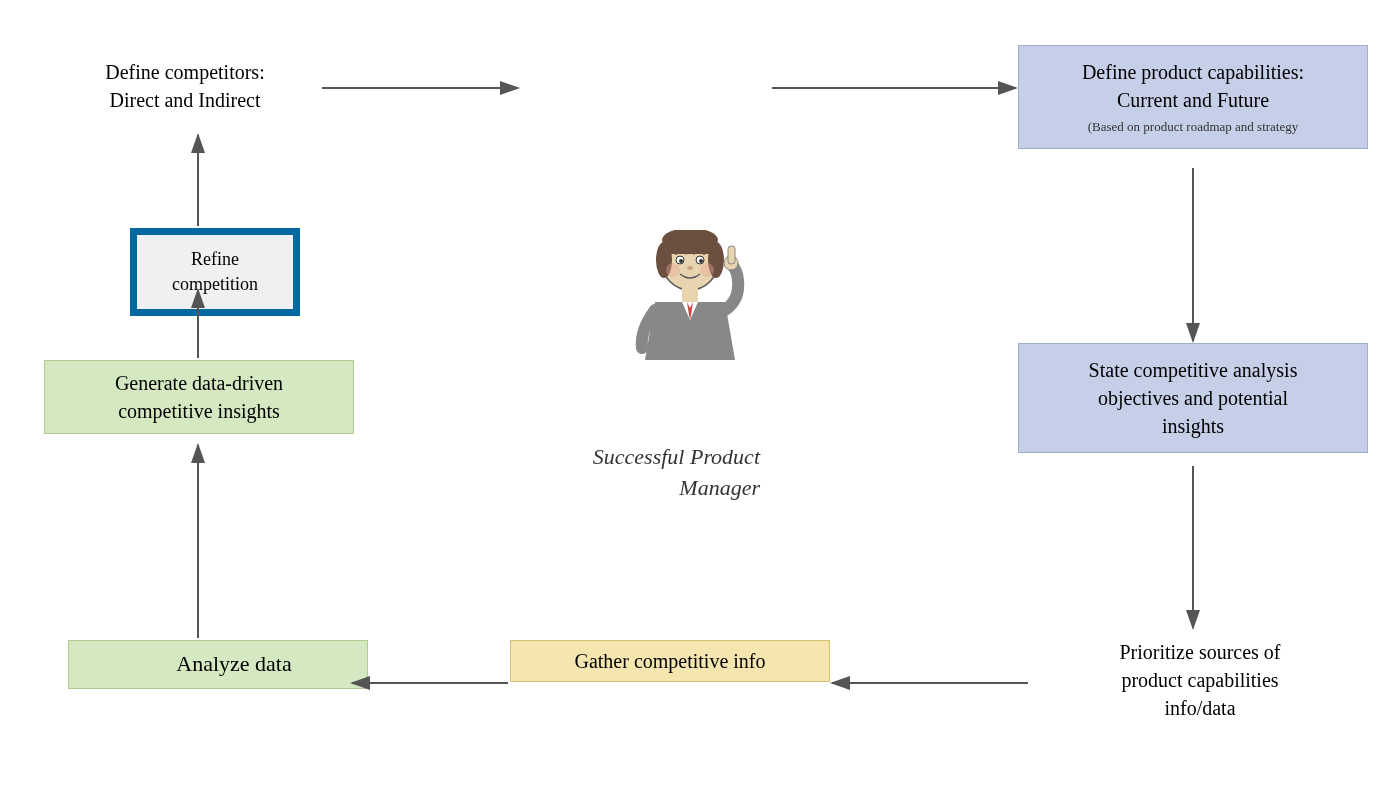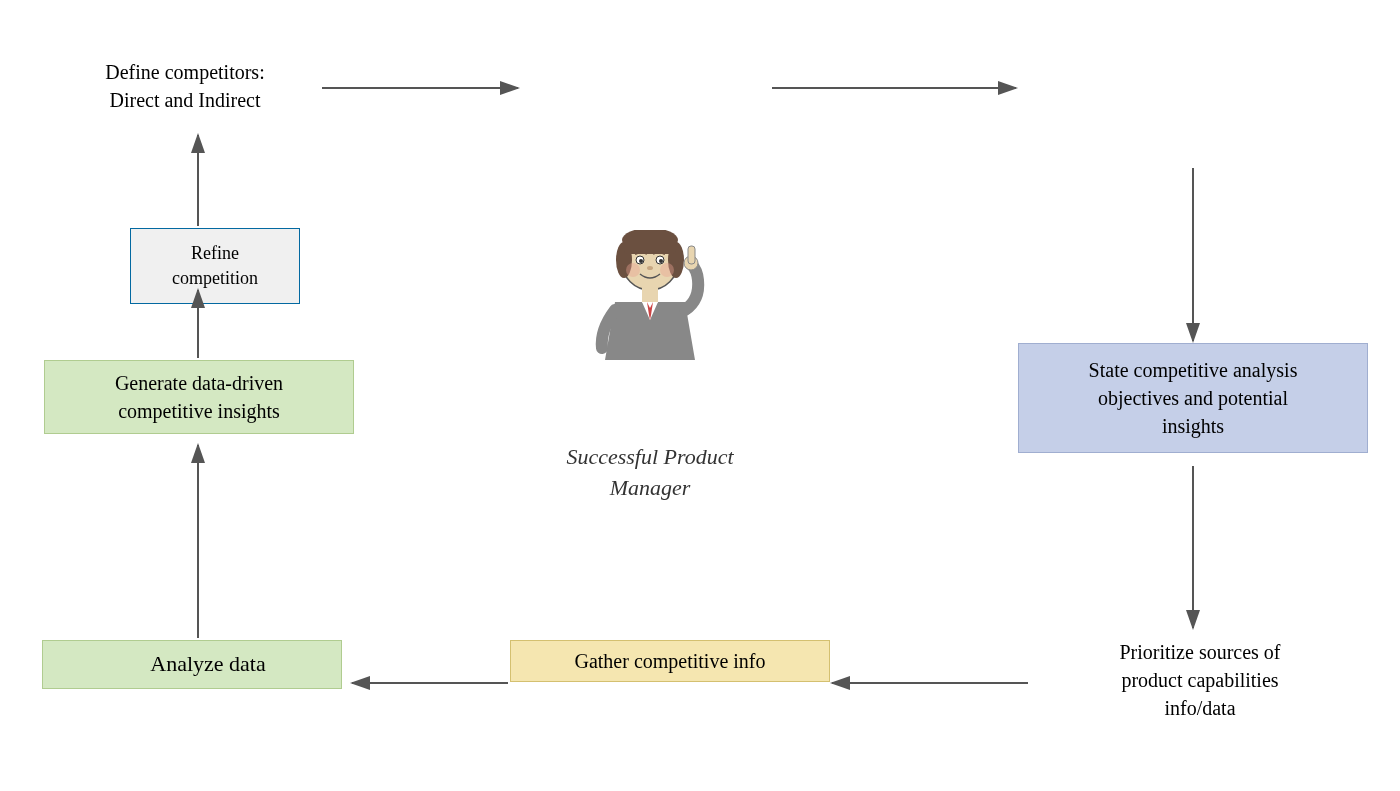--- a/index.html
+++ b/index.html
@@ -39,21 +39,21 @@
     }
 
     .box-yellow {
       background: #f5e6b0;
       border: 1px solid #d4c070;
       padding: 6px 12px;
     }
 
     .box-gray {
       background: #f0f0f0;
-      border: 1px solid #0369a1;
+      border: 7px solid #0369a1;
       padding: 12px 18px;
     }
 
     .box-plain {
       padding: 8px;
     }
 
     .sub-text {
       font-size: 13px;
       font-style: normal;
@@ -71,48 +71,52 @@
 <body>
 
 <div class="diagram-container">
 
   <div class="box box-plain" style="left:50px; top:50px; width:270px;">
     <span style="white-space:pre-line; font-size:20px;">Define competitors:
 Direct and Indirect</span>
   </div>
 
 
+  <div class="box box-blue" style="left:1018px; top:45px; width:350px;">
+    <div style="font-size:20px; font-weight:500;">Define product capabilities:<br>Current and Future</div>
+    <div class="sub-text">(Based on product roadmap and strategy</div>
+  </div>
 
   <div class="box box-plain" style="left:1030px; top:630px; width:340px;">
     <span style="font-size:20px; white-space:pre-line;">Prioritize sources of
 product capabilities
 info/data</span>
   </div>
 
   <div class="box box-blue" style="left:1018px; top:343px; width:350px;">
     <div style="font-size:20px; font-weight:500;">State competitive analysis<br>objectives and potential<br>insights</div>
   </div>
 
   <div class="box box-yellow" style="left:510px; top:640px; width:320px;">
     <div style="font-size:20px; font-weight:500;">Gather competitive info</div>
   </div>
 
-  <div class="box box-green" style="left:42px; top:640px; width:300px;padding-left:44px;">
+  <div class="box box-green" style="left:68px; top:640px; width:300px;padding-left:44px;">
     <div style="font-size:22px; font-weight:500;">Analyze data</div>
   </div>
 
   <div class="box box-green" style="left:44px; top:360px; width:310px;">
     <div style="font-size:20px; font-weight:500;">Generate data-driven<br>competitive insights</div>
   </div>
 
   <div class="box box-gray" style="left:130px; top:228px; width:170px;">
     <div style="font-size:18px;">Refine<br>competition</div>
   </div>
 
-  <div class="character" style="position:absolute; left:540px; top:230px; width:220px; text-align:center;">
+  <div class="character" style="position:absolute; left:540px; top:230px; width:220px; text-align:right;">
     
     <svg width="140" height="200" viewBox="0 0 140 200">
 
       <circle cx="70" cy="32" r="28" fill="#e8d5b0" stroke="#555" stroke-width="1.5"></circle>
 
       <ellipse cx="70" cy="10" rx="28" ry="12" fill="#6b5040"></ellipse>
       <ellipse cx="44" cy="30" rx="8" ry="18" fill="#6b5040"></ellipse>
       <ellipse cx="96" cy="30" rx="8" ry="18" fill="#6b5040"></ellipse>
       <rect x="44" y="8" width="52" height="16" fill="#6b5040" rx="4"></rect>
 

